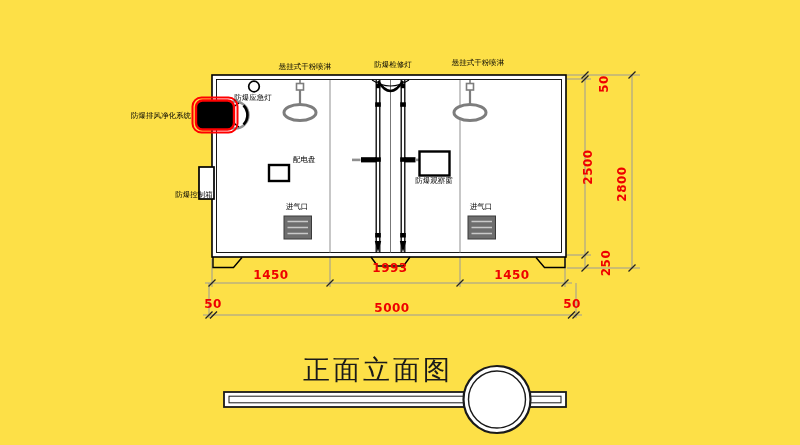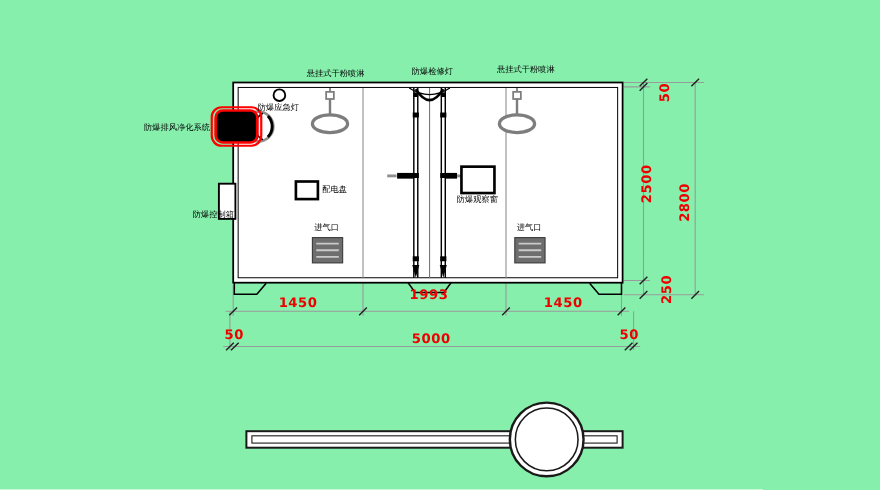--- a/index.html
+++ b/index.html
@@ -1,16 +1,16 @@
 <!DOCTYPE html>
 <html><head>
 <meta charset="utf-8">
 <style>
   html,body{margin:0;padding:0;background:#fff;}
-  #canvas{position:relative;width:800px;height:445px;background:#86efac;overflow:hidden;
+  #canvas{position:relative;width:800px;height:445px;background:#fde047;overflow:hidden;
           font-family:"DejaVu Sans","Liberation Sans",sans-serif;}
   #linework{position:absolute;left:0;top:0;}
   .lbl{position:absolute;color:#000;font-size:7.5px;line-height:1;white-space:nowrap;
        transform:translate(-50%,-50%);}
   .lbl.left-align{transform:translate(0,-50%);}
   .lbl.right-align{transform:translate(-100%,-50%);}
   .dim{position:absolute;color:#ee0000;font-size:12px;font-weight:600;line-height:1;
        white-space:nowrap;transform:translate(-50%,-50%);letter-spacing:0.5px;}
   .dim.rot{transform:translate(-50%,-50%) rotate(-90deg);}
   .title{position:absolute;color:#1a1a1a;font-size:27px;letter-spacing:3px;line-height:1;
@@ -119,30 +119,31 @@
       <circle cx="497" cy="399.5" r="28.5" fill="none" stroke="#1a1a1a" stroke-width="1.4"></circle>
     </g>
   </svg>
 
   <div class="lbl" style="left:305px;top:67px">悬挂式干粉喷淋</div>
   <div class="lbl" style="left:393px;top:65px">防爆检修灯</div>
   <div class="lbl" style="left:478px;top:63px">悬挂式干粉喷淋</div>
   <div class="lbl" style="left:253px;top:98px">防爆应急灯</div>
   <div class="lbl right-align" style="left:191px;top:116px">防爆排风净化系统</div>
   <div class="lbl" style="left:194px;top:195px">防爆控制箱</div>
-  <div class="lbl left-align" style="left:293px;top:172px">配电盘</div>
+  <div class="lbl left-align" style="left:293px;top:160px">配电盘</div>
   <div class="lbl" style="left:434px;top:181px">防爆观察窗</div>
   <div class="lbl" style="left:297px;top:207px">进气口</div>
   <div class="lbl" style="left:481px;top:207px">进气口</div>
 
   <div class="dim" style="left:271px;top:275px">1450</div>
   <div class="dim" style="left:390px;top:268px">1993</div>
   <div class="dim" style="left:512px;top:275px">1450</div>
   <div class="dim" style="left:213px;top:304px">50</div>
   <div class="dim" style="left:392px;top:308px">5000</div>
   <div class="dim" style="left:572px;top:304px">50</div>
   <div class="dim rot" style="left:604px;top:84px">50</div>
   <div class="dim rot" style="left:588px;top:167px">2500</div>
   <div class="dim rot" style="left:622px;top:184px">2800</div>
   <div class="dim rot" style="left:606px;top:263px">250</div>
 
+  <div class="title" style="left:378px;top:369px">正面立面图</div>
 
 </div>
 
 </body></html>

